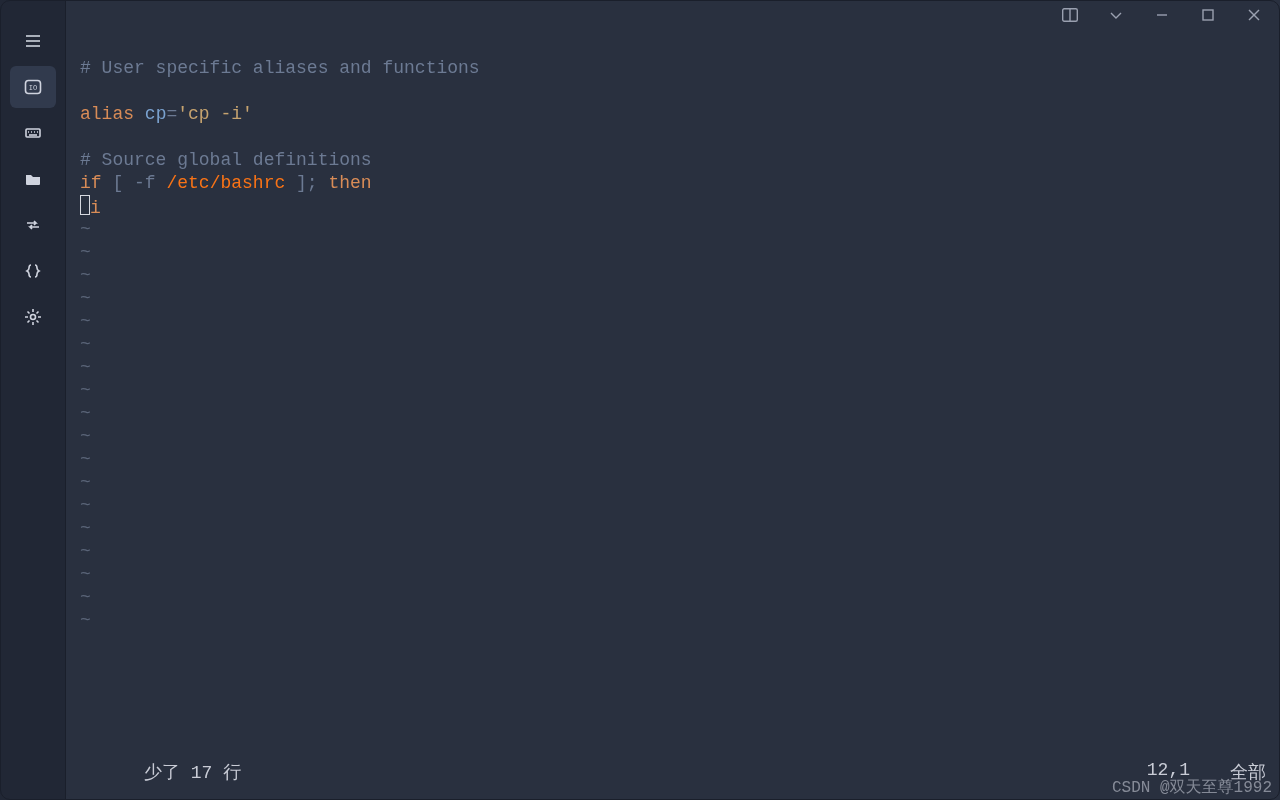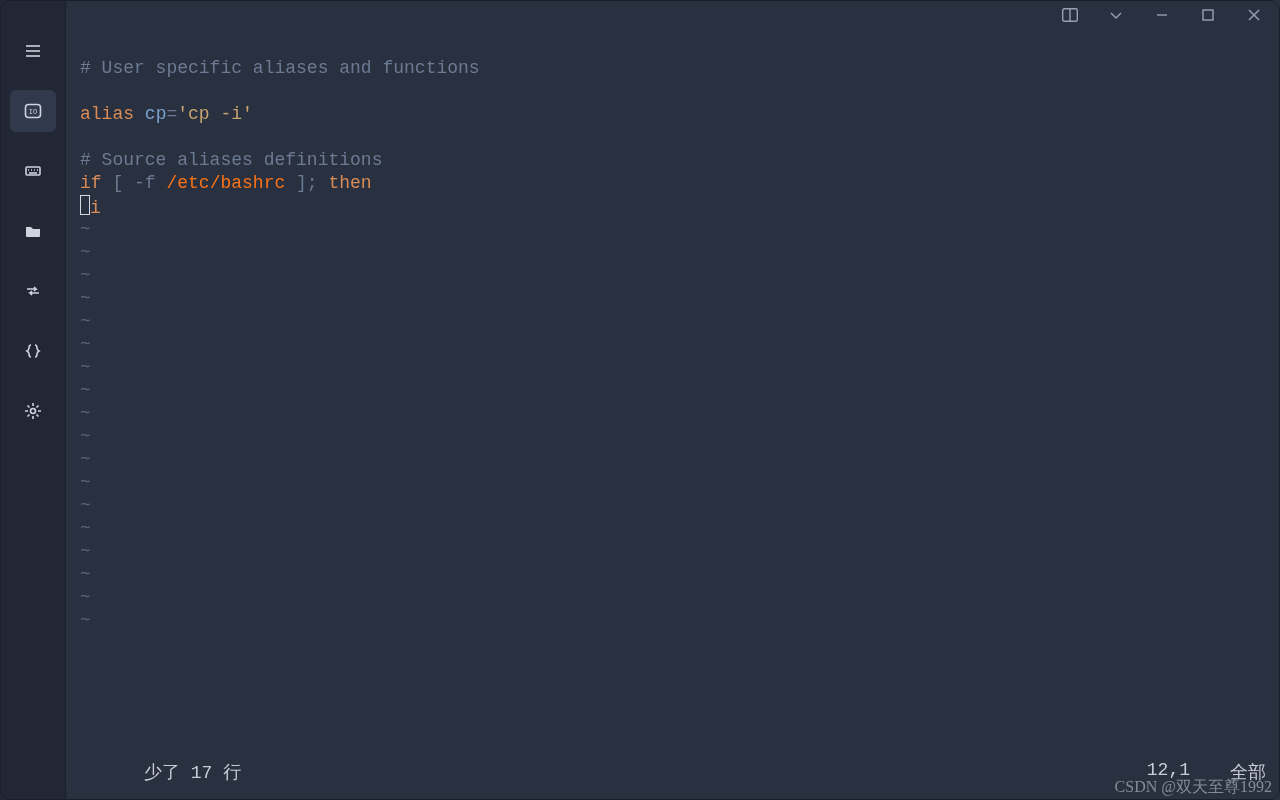--- a/index.html
+++ b/index.html
@@ -33,22 +33,22 @@
 
   
   .sidebar {
     position: absolute;
     top: 0; left: 0; bottom: 0;
     width: 66px;
     background: #212735;
     border-right: 1px solid #1a1f2b;
     display:flex; flex-direction:column;
     align-items:center;
-    padding-top: 30px;
-    gap: 18px;
+    padding-top: 20px;
+    gap: 4px;
   }
   .sb-item {
     width: 46px; height: 42px;
     display:flex; align-items:center; justify-content:center;
     border-radius:6px;
     color:#b9bfd0;
   }
   .sb-item.active { background:#313a4d; }
   .sb-item svg { width:18px; height:18px; stroke:#cfd3de; stroke-width:1.6; fill:none; }
 
@@ -89,21 +89,21 @@
   .status .msg { flex:0 0 auto; }
   .status .spacer { flex:1 1 auto; }
   .status .pos { margin-right:40px; }
   .status .whole { }
 
   .watermark {
     position:absolute;
     right:8px; bottom:2px;
     font-size:16px;
     color:rgba(210,214,224,0.55);
-    font-family: Liberation Serif, serif;
+    font-family: Liberation Mono, monospace;
   }
 
   
   .frame {
     position:absolute; inset:0;
     border:1px solid #1a1f2b;
     border-radius:10px;
     pointer-events:none;
   }
 </style>
@@ -189,21 +189,21 @@
   </div>
 </div>
 
 <div class="editor">
   <div id="code">
       <div class="line">&nbsp;</div>
       <div class="line"><span class="comment"># User specific aliases and functions</span></div>
       <div class="line">&nbsp;</div>
       <div class="line"><span class="kw">alias</span> <span class="var">cp</span><span class="punct">=</span><span class="str">'cp -i'</span></div>
       <div class="line">&nbsp;</div>
-      <div class="line"><span class="comment"># Source aliases definitions</span></div>
+      <div class="line"><span class="comment"># Source global definitions</span></div>
       <div class="line"><span class="kw">if</span><span class="punct"> [ </span><span class="punct">-f </span><span class="path">/etc/bashrc</span><span class="punct"> ]; </span><span class="kw">then</span></div>
       <div class="line"><span class="cursor-cell"></span><span class="kw">i</span></div>
     </div>
   <div id="tildes">
       <div class="line tilde">~</div>
       <div class="line tilde">~</div>
       <div class="line tilde">~</div>
       <div class="line tilde">~</div>
       <div class="line tilde">~</div>
       <div class="line tilde">~</div>

